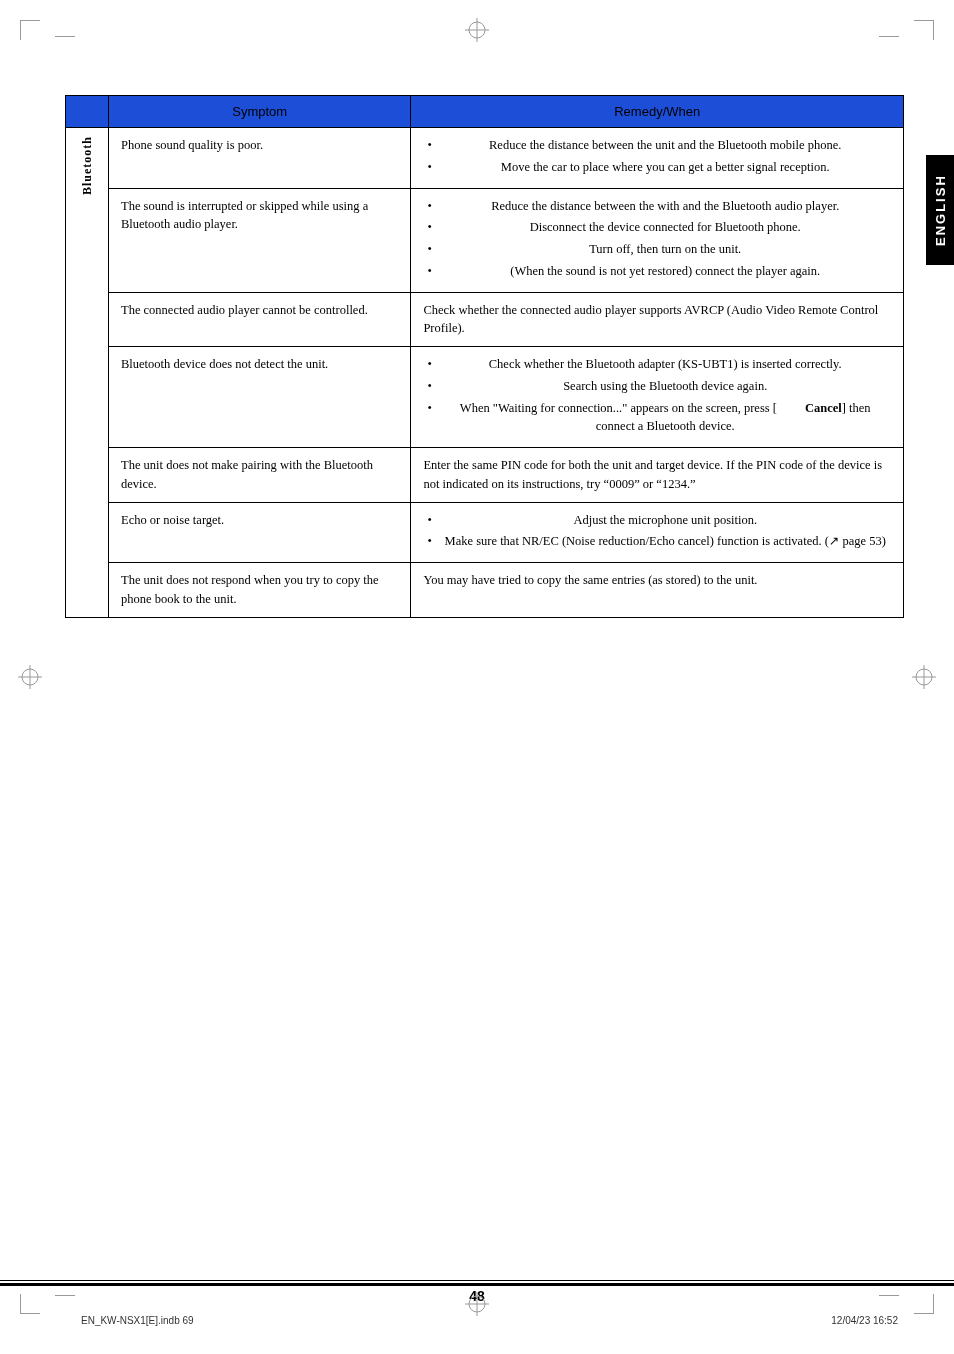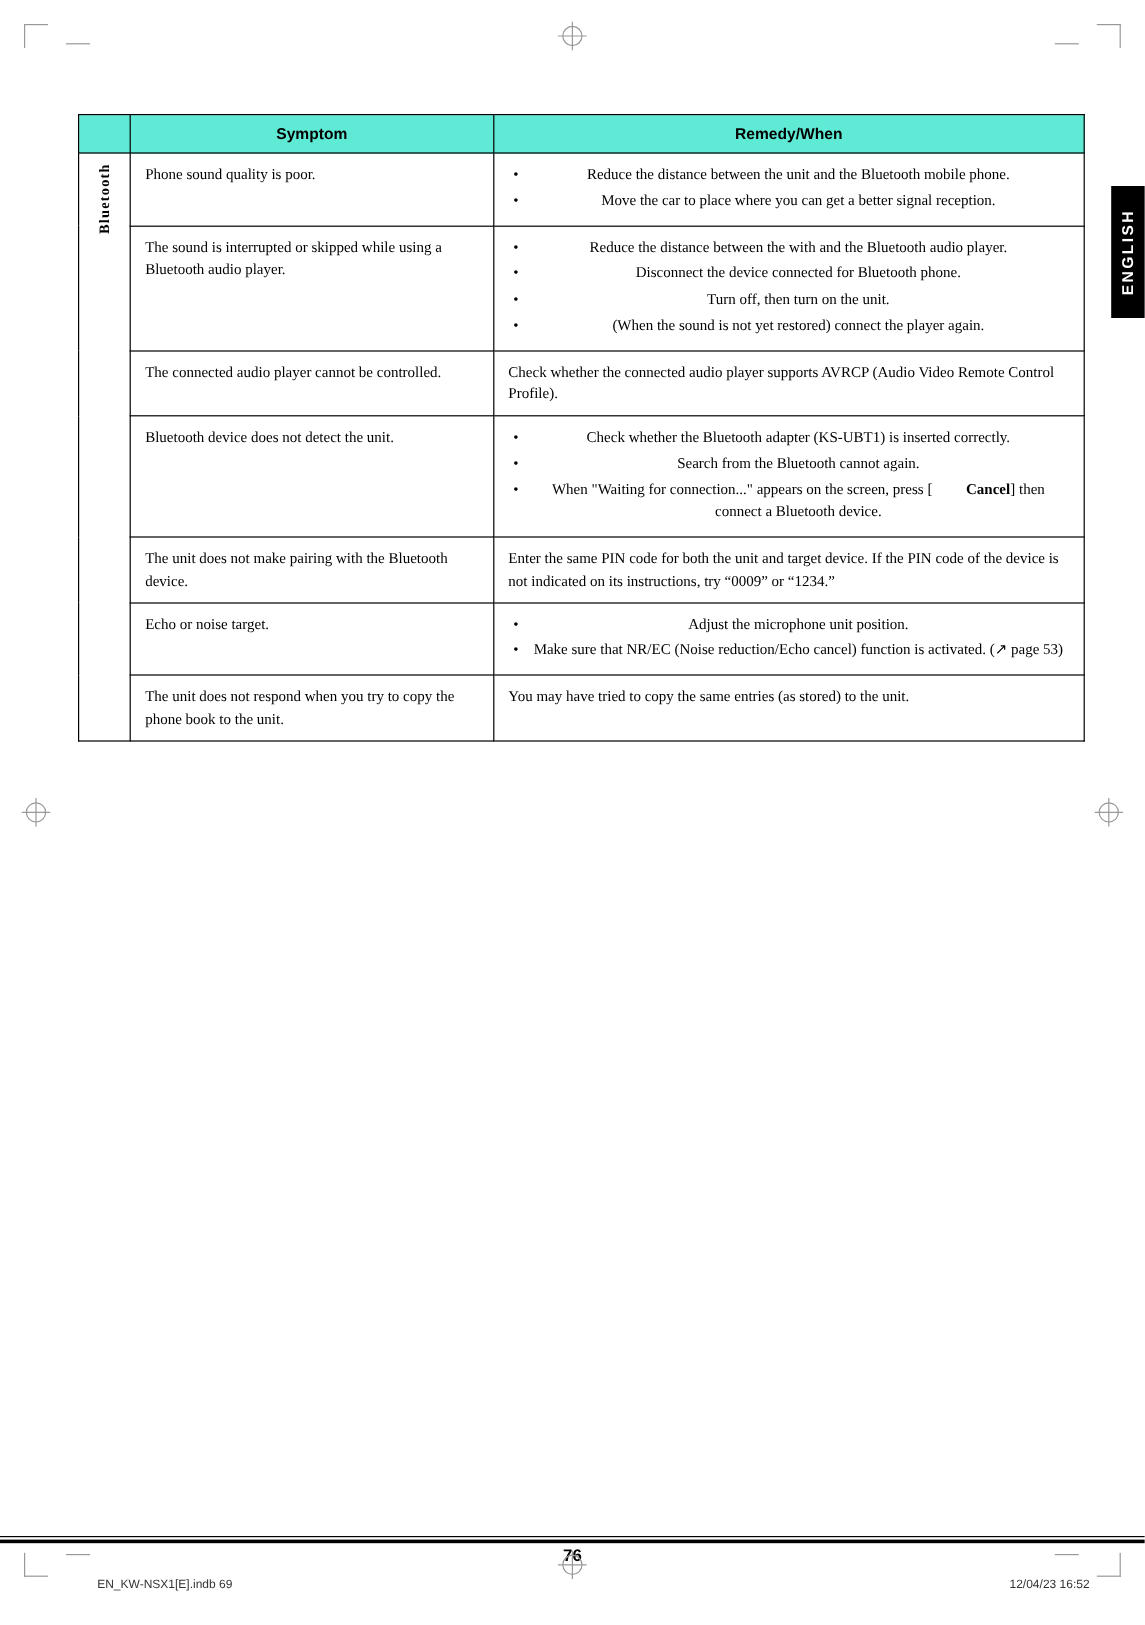--- a/index.html
+++ b/index.html
@@ -83,22 +83,22 @@
     }
 
     
     .trouble-table {
       width: 100%;
       border-collapse: collapse;
       border: 1.5px solid #000;
     }
 
     .trouble-table th {
-      background: #5eead4;
-      font-weight: bold;
+      background: #1d4ed8;
+      font-weight: normal;
       text-align: center;
       padding: 8px 12px;
       border: 1.5px solid #000;
       font-size: 13px;
     }
 
     .trouble-table td {
       padding: 8px 12px;
       border: 1px solid #000;
       vertical-align: top;
@@ -167,21 +167,21 @@
       bottom: 28px;
       left: 65px;
       font-size: 10px;
       color: #333;
       margin-left: 16px;
     }
 
     .footer-right-text {
       position: absolute;
       bottom: 28px;
-      right: 46px;
+      right: 56px;
       font-size: 10px;
       color: #333;
       text-align: right;
     }
 
     .reg-mark-bottom-center {
       position: absolute;
       bottom: 35px;
       left: 50%;
       transform: translateX(-50%);
@@ -271,21 +271,21 @@
         <tr>
           <td class="symptom-col">The connected audio player cannot be controlled.</td>
           <td class="remedy-col">Check whether the connected audio player supports AVRCP (Audio Video Remote Control Profile).</td>
         </tr>
 
         <tr>
           <td class="symptom-col">Bluetooth device does not detect the unit.</td>
           <td class="remedy-col">
             <ul class="bullet-list">
               <li>Check whether the Bluetooth adapter (KS-UBT1) is inserted correctly.</li>
-              <li>Search from the Bluetooth cannot again.</li>
+              <li>Search using the Bluetooth device again.</li>
               <li>When "Waiting for connection..." appears on the screen, press [<b>Cancel</b>] then connect a Bluetooth device.</li>
             </ul>
           </td>
         </tr>
 
         <tr>
           <td class="symptom-col">The unit does not make pairing with the Bluetooth device.</td>
           <td class="remedy-col">Enter the same PIN code for both the unit and target device. If the PIN code of the device is not indicated on its instructions, try “0009” or “1234.”</td>
         </tr>
 
@@ -303,21 +303,21 @@
           <td class="symptom-col">The unit does not respond when you try to copy the phone book to the unit.</td>
           <td class="remedy-col">You may have tried to copy the same entries (as stored) to the unit.</td>
         </tr>
       </tbody>
     </table>
   </div>
 
   <div style="position:absolute; bottom:68px; left:0; right:0; height:3px; background:#000;"></div>
   <div style="position:absolute; bottom:73px; left:0; right:0; height:1px; background:#000;"></div>
 
-  <div class="page-number">76</div>
+  <div class="page-number">48</div>
 
   <div class="footer-left-text">EN_KW-NSX1[E].indb   69</div>
   <div class="footer-right-text">12/04/23   16:52</div>
 
   <div class="reg-mark-bottom-center">
     <svg width="24" height="24" viewBox="0 0 24 24">
         <circle cx="12" cy="12" r="8" fill="none" stroke="#999" stroke-width="1"></circle>
         <line x1="12" y1="0" x2="12" y2="24" stroke="#999" stroke-width="1"></line>
         <line x1="0" y1="12" x2="24" y2="12" stroke="#999" stroke-width="1"></line>
       </svg>

